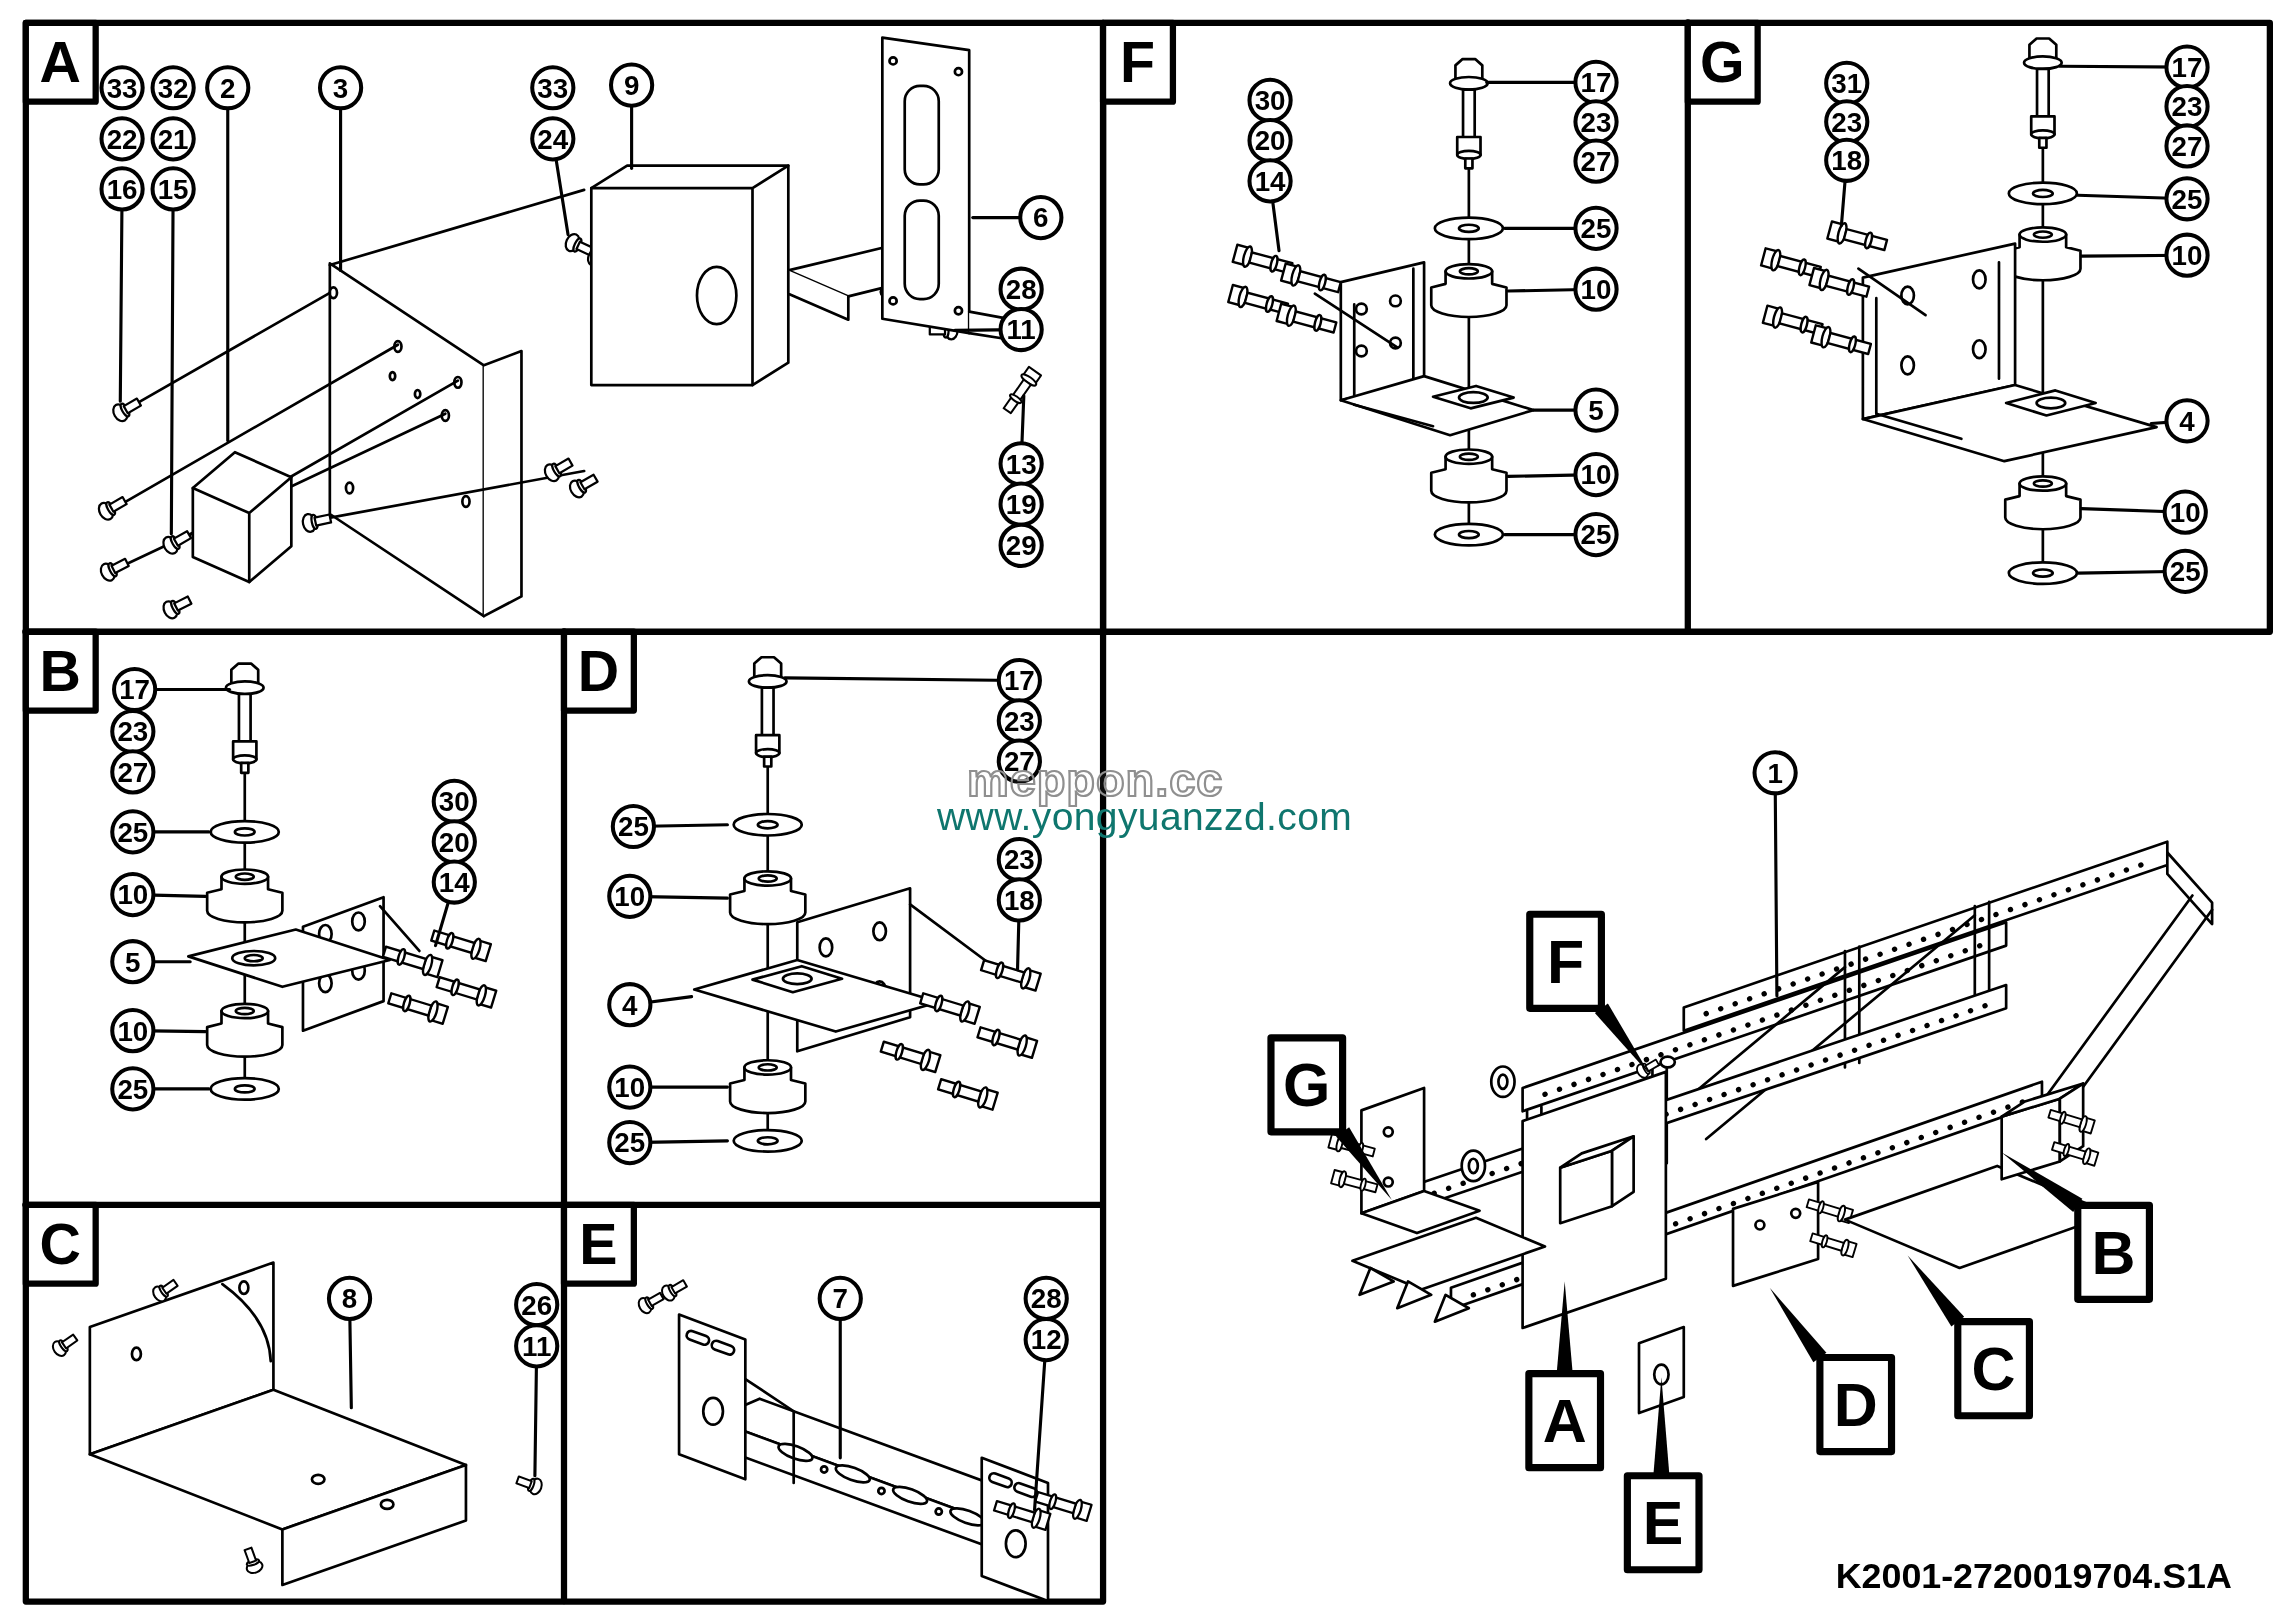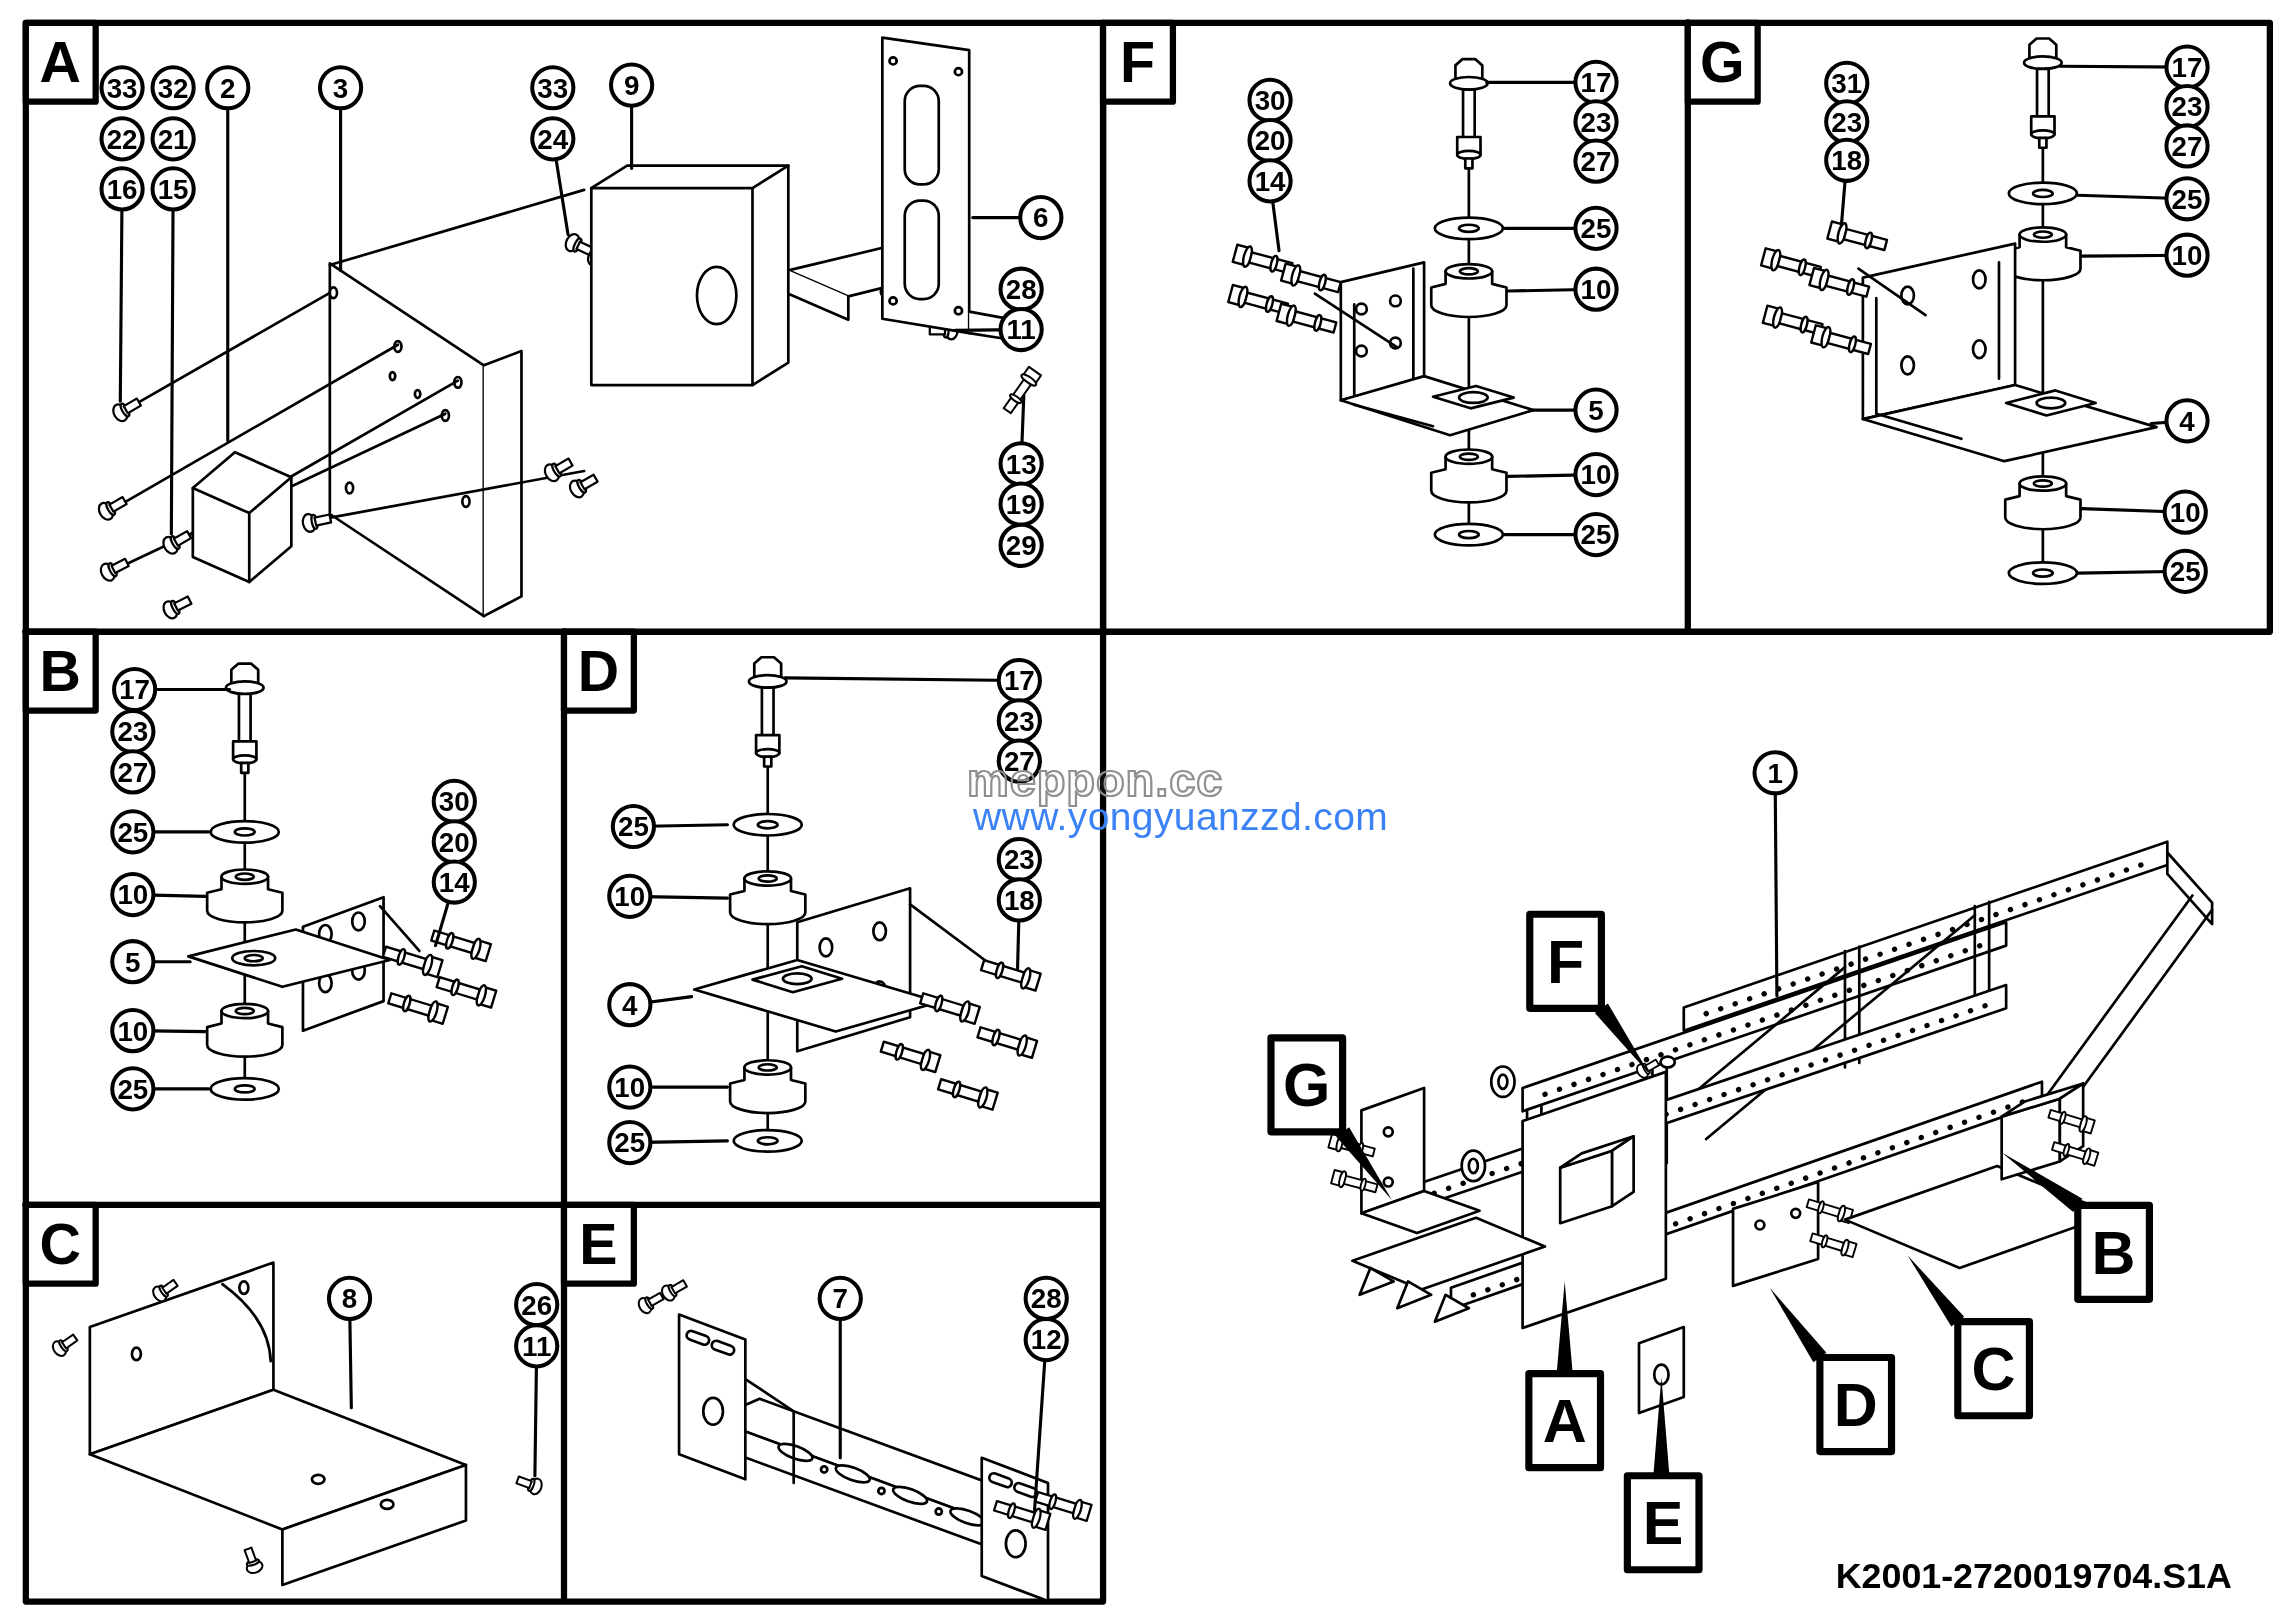--- a/index.html
+++ b/index.html
@@ -678,16 +678,16 @@
             <rect x="2320" y="1346" width="80" height="105" fill="#fff" stroke="#000" stroke-width="8"></rect>
             <text x="2360" y="1422.5" text-anchor="middle" font-size="68" font-weight="bold" fill="#000" stroke="none">B</text>
           </g>
         </g>
 
     <text x="2492" y="1773" text-anchor="end" font-size="40" font-weight="bold" stroke="none" fill="#000">K2001-2720019704.S1A</text>
   </g>
 </svg>
 
 <div class="wm wm-gray">meppon.cc</div>
-<div class="wm wm-blue" style="color: #3b82f6; margin-left: 36px;">www.yongyuanzzd.com</div>
+<div class="wm wm-blue" style="color: #0f766e;">www.yongyuanzzd.com</div>
 
 </div>
 
 
 </body></html>

